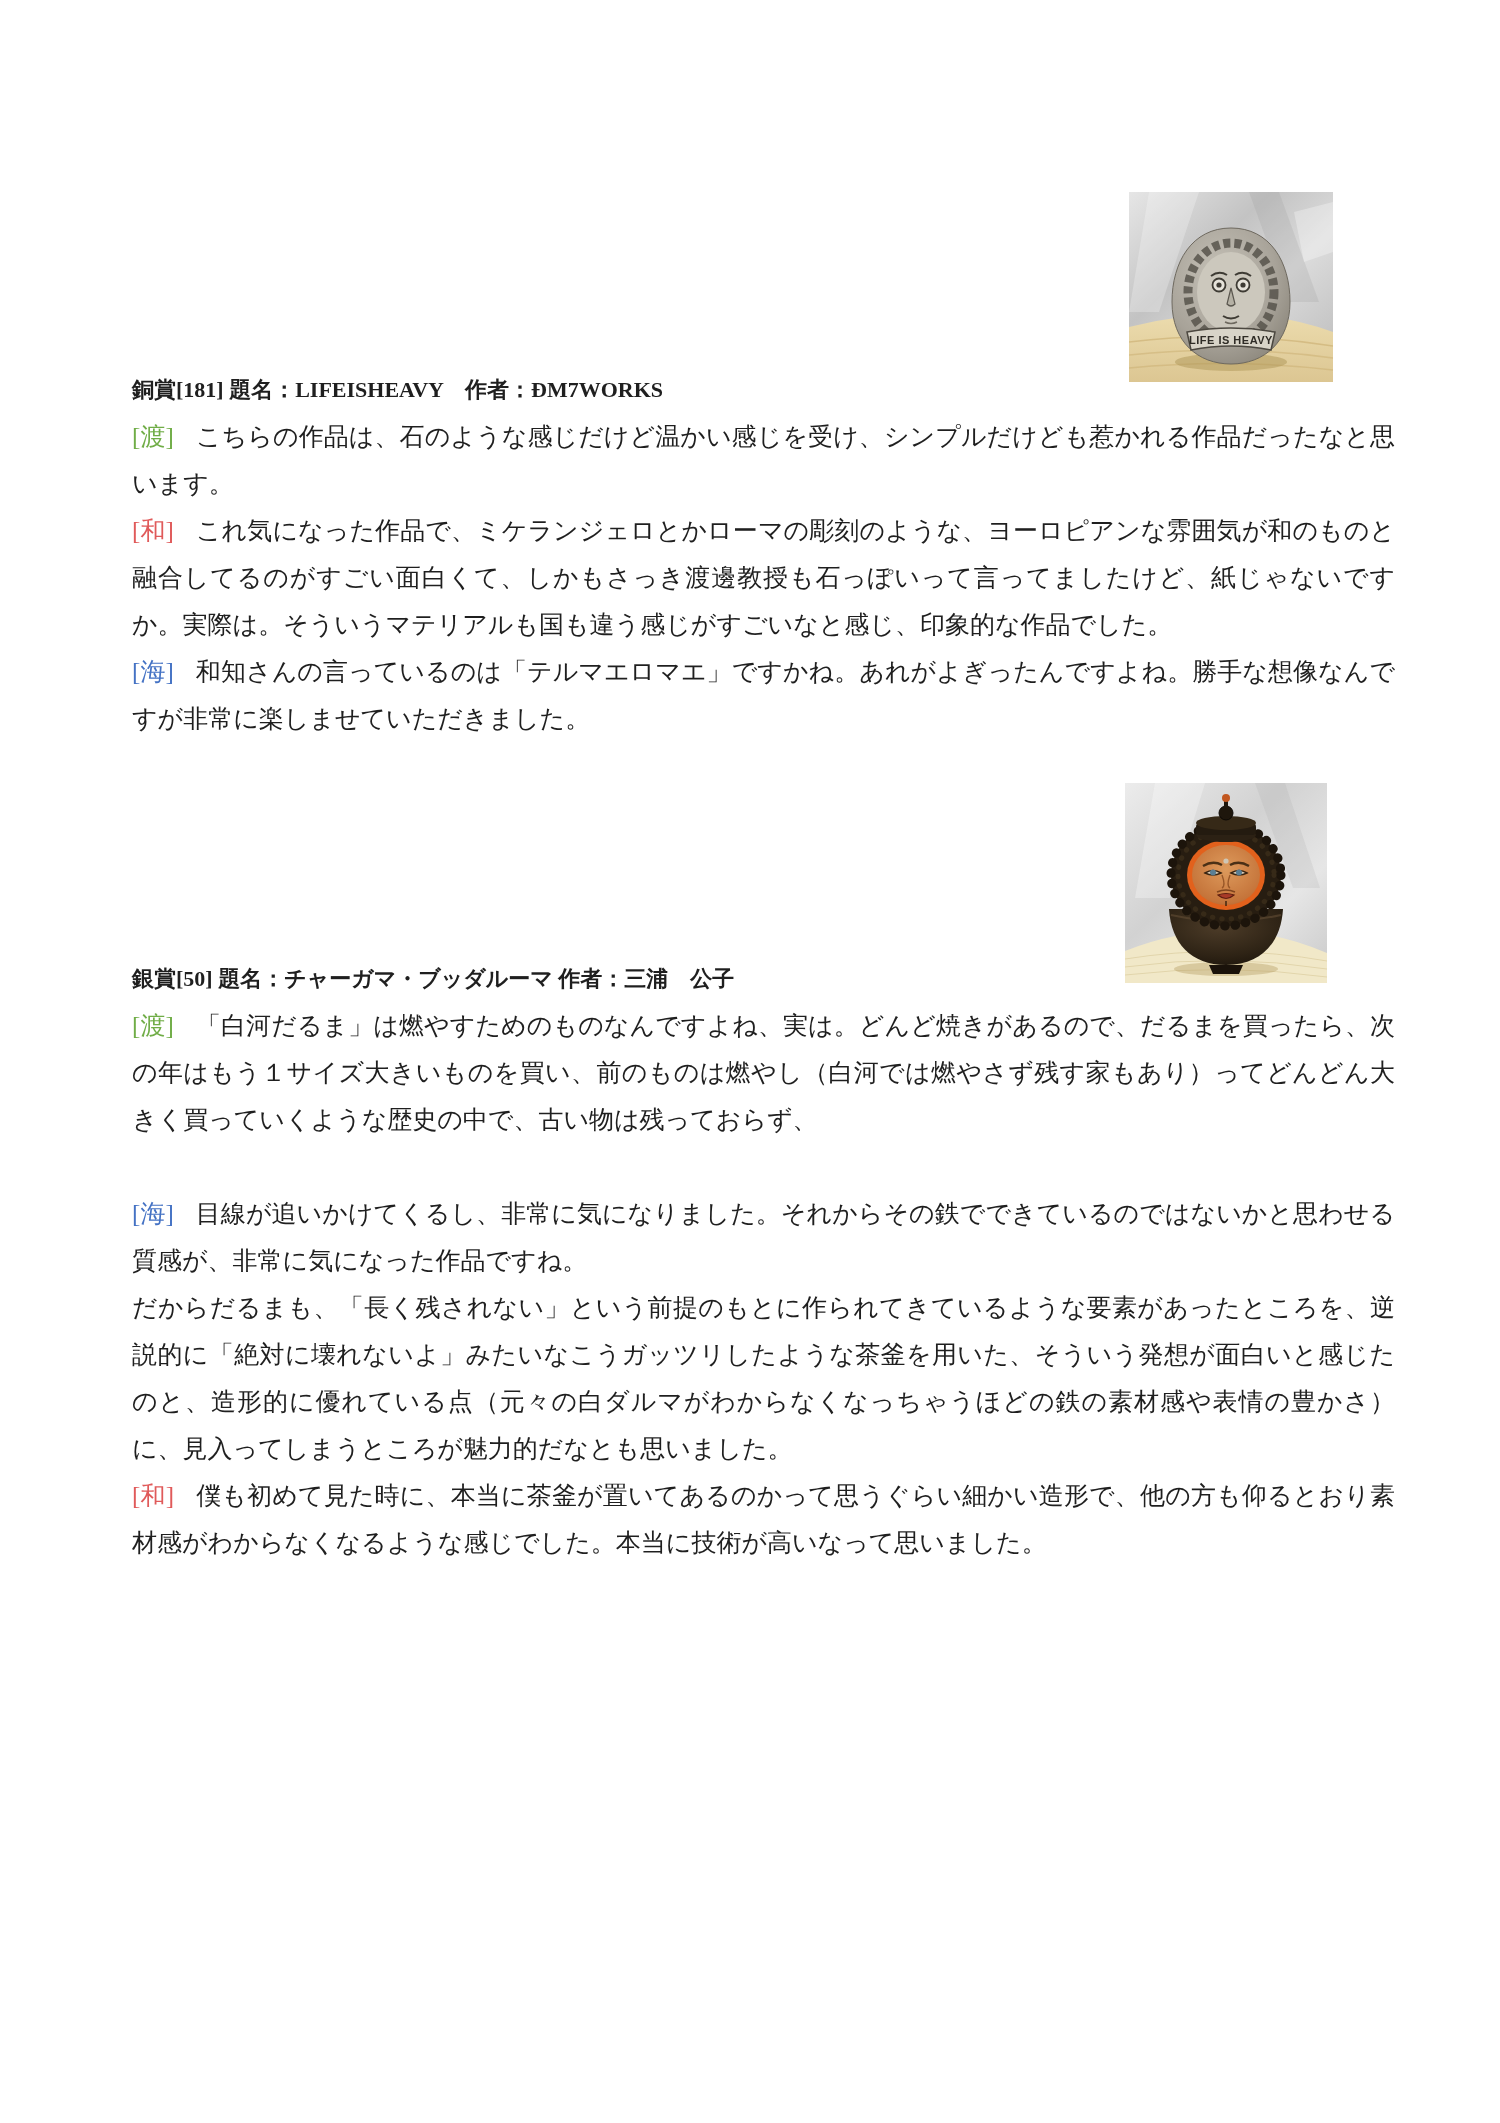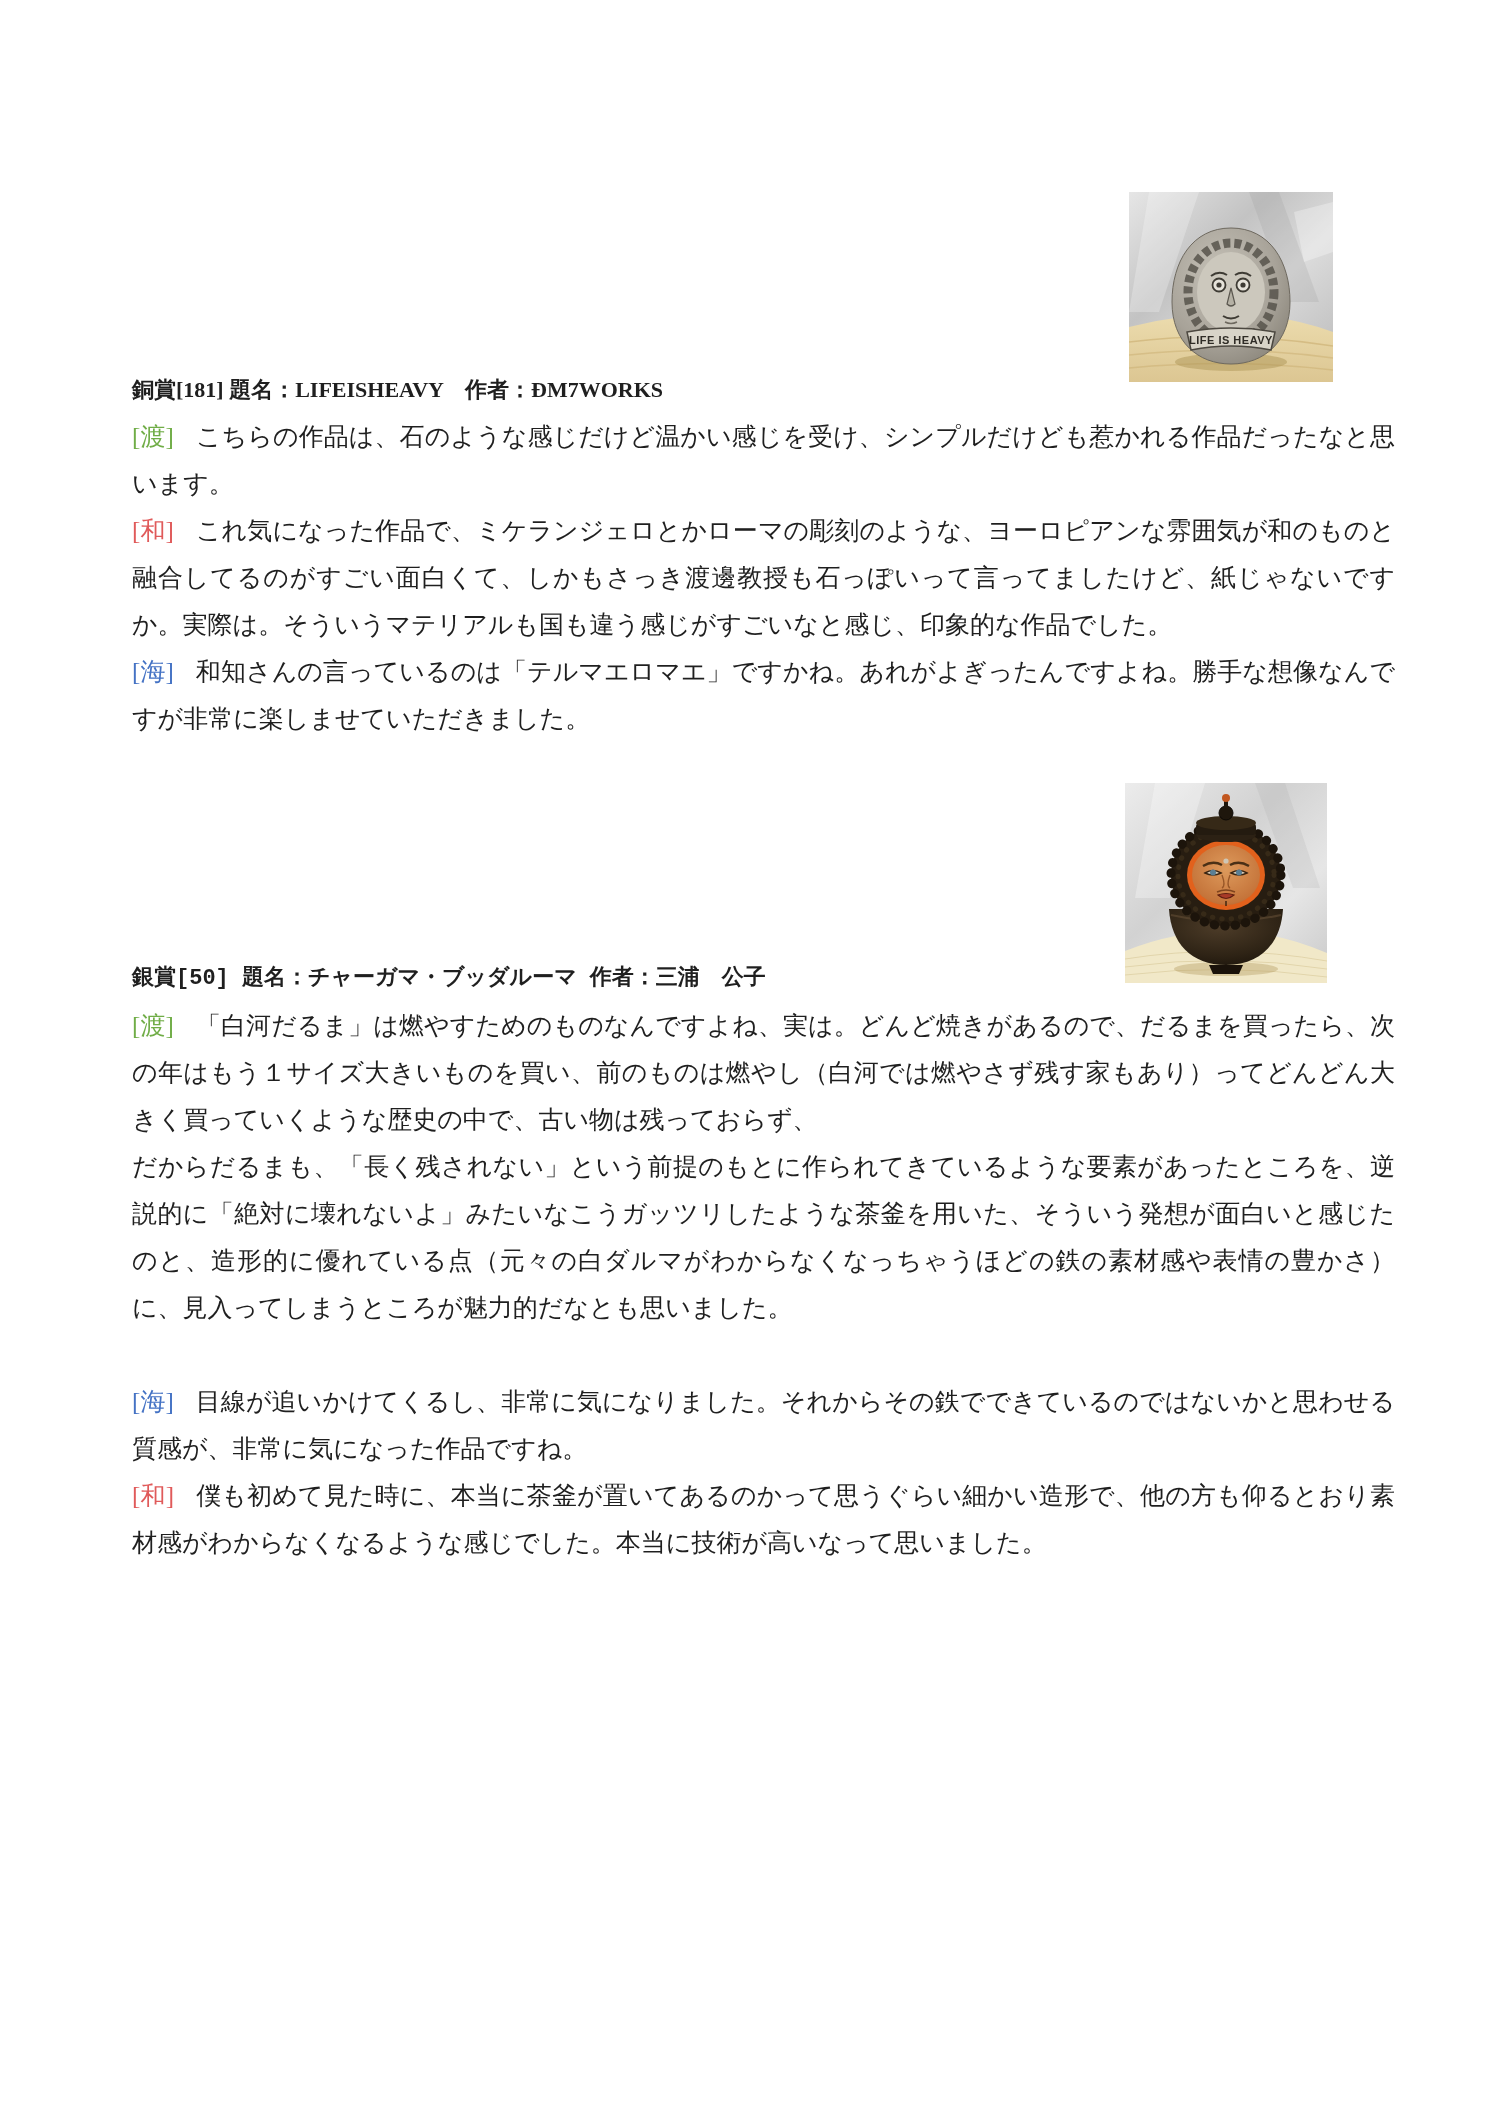--- a/index.html
+++ b/index.html
@@ -19,21 +19,21 @@
     top:0;
     width:1263px;
   }
   .heading{
     font-size:22px;
     font-weight:bold;
     line-height:47px;
     margin:0;
   }
   .h-bronze{margin-top:366px;}
-  .h-silver{margin-top:213px;font-family:Liberation Mono, monospace;}
+  .h-silver{margin-top:213px;}
   p.body{
     font-size:25px;
     line-height:47px;
     margin:0;
     text-align:justify;
   }
   p.body.gap-before{margin-top:47px;}
   .spk-tag{
     margin-right:22px;
   }
@@ -156,20 +156,20 @@
     <p class="body"><span class="spk-tag" style="color: rgb(112, 173, 71);">[渡]</span><span>こちらの作品は、石のような感じだけど温かい感じを受け、シンプルだけども惹かれる作品だったなと思います。</span></p>
 
     <p class="body"><span class="spk-tag" style="color: rgb(224, 90, 90);">[和]</span><span>これ気になった作品で、ミケランジェロとかローマの彫刻のような、ヨーロピアンな雰囲気が和のものと融合してるのがすごい面白くて、しかもさっき渡邊教授も石っぽいって言ってましたけど、紙じゃないですか。実際は。そういうマテリアルも国も違う感じがすごいなと感じ、印象的な作品でした。</span></p>
 
     <p class="body"><span class="spk-tag" style="color: rgb(68, 114, 196);">[海]</span><span>和知さんの言っているのは「テルマエロマエ」ですかね。あれがよぎったんですよね。勝手な想像なんですが非常に楽しませていただきました。</span></p>
 
     <h2 class="heading h-silver">銀賞[50] 題名：チャーガマ・ブッダルーマ 作者：三浦　公子</h2>
 
     <p class="body"><span class="spk-tag" style="color: rgb(112, 173, 71);">[渡]</span><span>「白河だるま」は燃やすためのものなんですよね、実は。どんど焼きがあるので、だるまを買ったら、次の年はもう１サイズ大きいものを買い、前のものは燃やし（白河では燃やさず残す家もあり）ってどんどん大きく買っていくような歴史の中で、古い物は残っておらず、</span></p>
 
+    <p class="body gap-before"><span class="spk-tag" style="color: rgb(68, 114, 196);">[海]</span><span>目線が追いかけてくるし、非常に気になりました。それからその鉄でできているのではないかと思わせる質感が、非常に気になった作品ですね。</span></p>
+
     <p class="body">だからだるまも、「長く残されない」という前提のもとに作られてきているような要素があったところを、逆説的に「絶対に壊れないよ」みたいなこうガッツリしたような茶釜を用いた、そういう発想が面白いと感じたのと、造形的に優れている点（元々の白ダルマがわからなくなっちゃうほどの鉄の素材感や表情の豊かさ）に、見入ってしまうところが魅力的だなとも思いました。</p>
-
-    <p class="body gap-before"><span class="spk-tag" style="color: rgb(68, 114, 196);">[海]</span><span>目線が追いかけてくるし、非常に気になりました。それからその鉄でできているのではないかと思わせる質感が、非常に気になった作品ですね。</span></p>
 
     <p class="body"><span class="spk-tag" style="color: rgb(224, 90, 90);">[和]</span><span>僕も初めて見た時に、本当に茶釜が置いてあるのかって思うぐらい細かい造形で、他の方も仰るとおり素材感がわからなくなるような感じでした。本当に技術が高いなって思いました。</span></p>
 
   </div>
 </div>
 
 </body></html>

